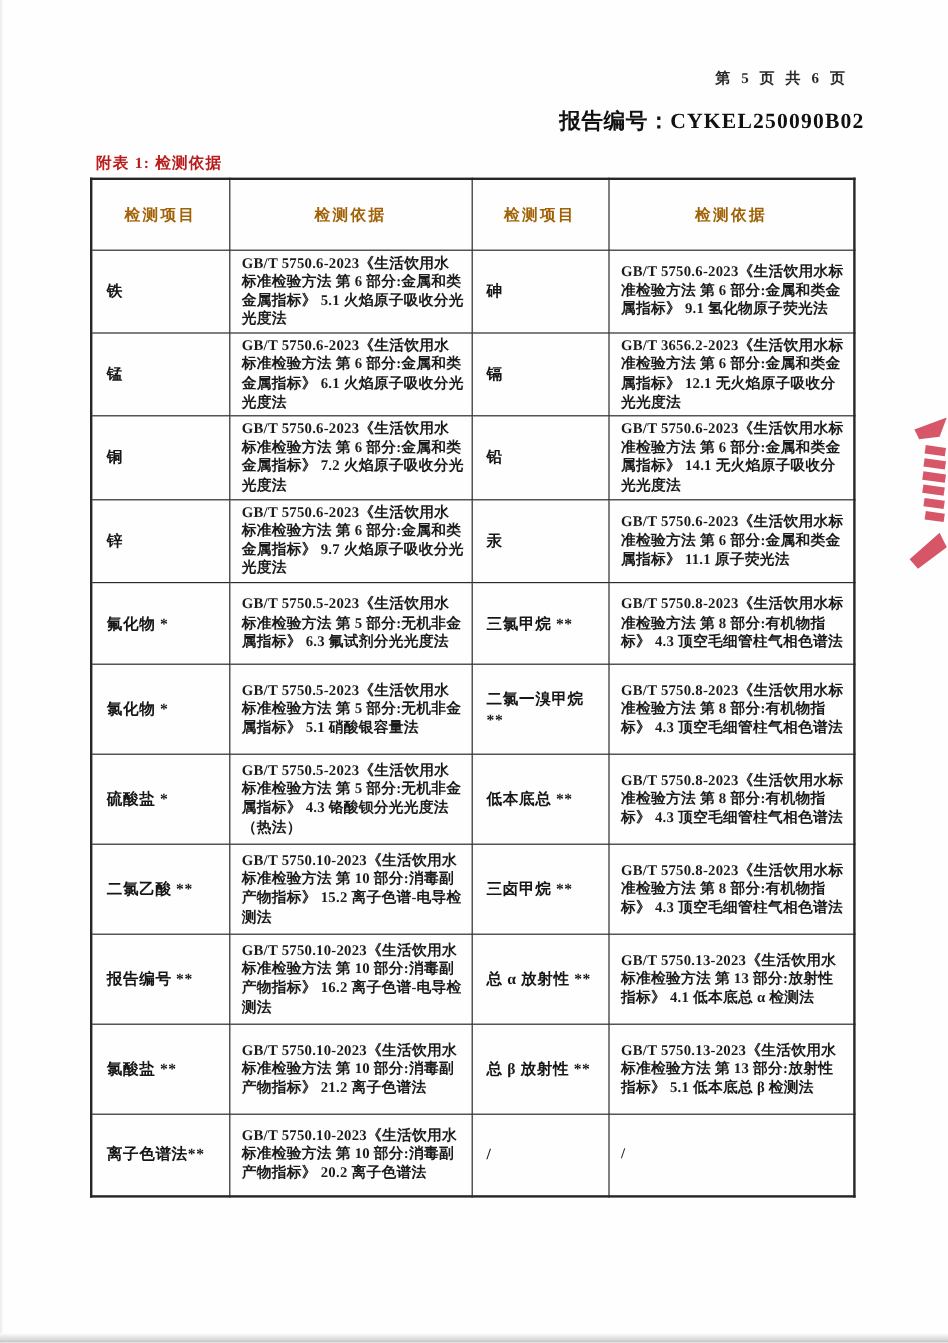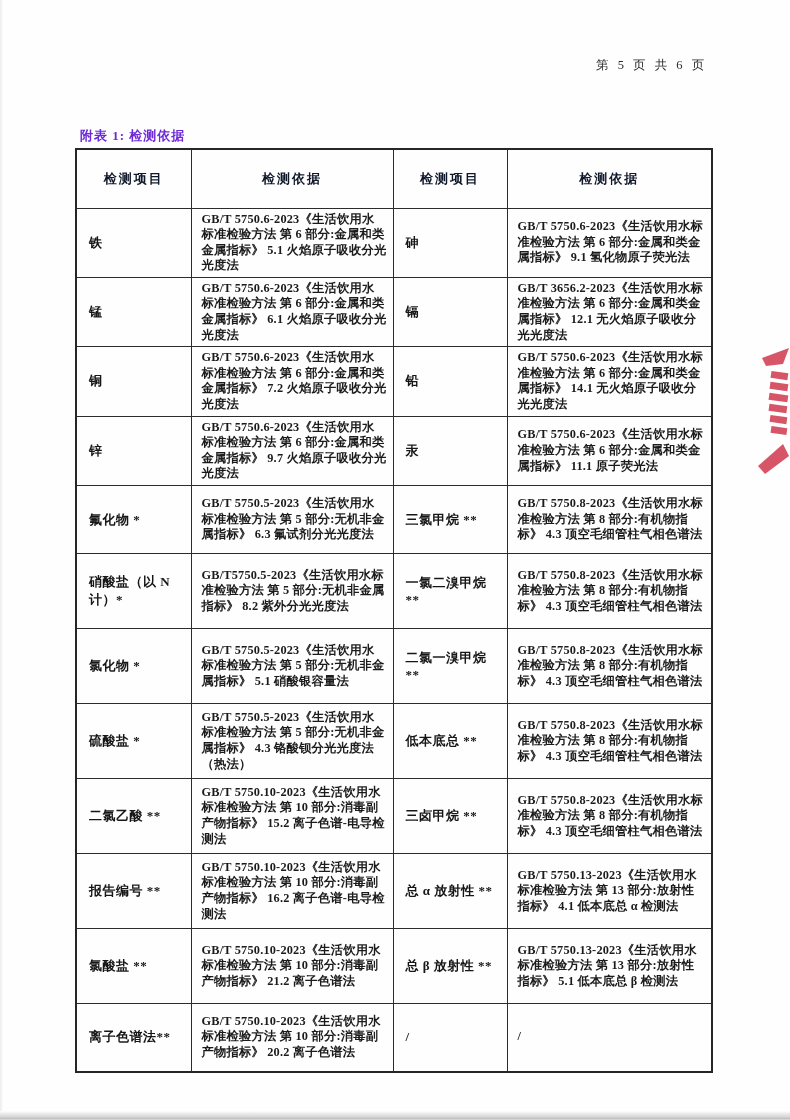--- a/index.html
+++ b/index.html
@@ -6,49 +6,49 @@
   .page {
     position:relative;
     width:790px; height:1119px;
     background:#fefefe;
     font-family:"Liberation Serif","DejaVu Serif",serif;
     color:#1d1d1d;
     overflow:hidden;
   }
   .page-info {
     position:absolute; top:57px; left:596px;
-    font-size:12.5px; letter-spacing:3px; font-weight:400;
+    font-size:12.5px; letter-spacing:3px; font-weight:700;
     color:#2a2a2a;
   }
   .report-no {
     position:absolute; top:89px; left:466px;
     font-size:18px; font-weight:bold; letter-spacing:0.5px;
     color:#111;
   }
   .report-no .num { letter-spacing:1px; }
   .caption {
     position:absolute; top:127px; left:80px;
     font-size:13px; font-weight:bold; letter-spacing:1px;
-    color:#6d28d9;
+    color:#b91c1c;
   }
   table.basis-table {
     position:absolute; left:75px; top:148px;
     width:636px;
     border-collapse:collapse; table-layout:fixed;
     border:2px solid #262626;
   }
   .basis-table th, .basis-table td {
     border:1px solid #2b2b2b;
     vertical-align:middle;
     overflow:hidden;
   }
   .basis-table thead tr { height:59px; }
   .basis-table th {
     font-size:13px; font-weight:bold; letter-spacing:2px;
-    text-align:center; color:#0f172a;
+    text-align:center; color:#a16207;
   }
   .c-item {
     font-size:13px; font-weight:600;
     padding:3px 4px 3px 12px; text-align:left; color:#161616;
     letter-spacing:0.5px;
   }
   .c-basis {
     font-size:12.3px; font-weight:600; line-height:15.6px;
     padding:3px 6px 3px 10px; text-align:left; color:#1b1b1b;
     letter-spacing:0.2px;
@@ -70,20 +70,23 @@
     background:linear-gradient(to right, rgba(150,150,150,0.18), rgba(255,255,255,0));
   }
 </style>
 </head>
 <body>
 
 <div class="page">
 
   <div class="page-info">第 5 页 共 6 页</div>
 
+  <div class="report-no">
+    <span>报告编号：</span><span class="num">CYKEL250090B02</span>
+  </div>
 
   <div class="caption">附表 1: 检测依据</div>
 
   <table class="basis-table">
     <colgroup>
       <col style="width:115px">
         <col style="width:202px">
         <col style="width:114px">
         <col style="width:205px">
     </colgroup>
@@ -117,26 +120,20 @@
       <tr class="r-m">
         <td class="c-item">锌</td>
         <td class="c-basis">GB/T 5750.6-2023《生活饮用水标准检验方法 第 6 部分:金属和类金属指标》 9.7 火焰原子吸收分光光度法</td>
         <td class="c-item">汞</td>
         <td class="c-basis">GB/T 5750.6-2023《生活饮用水标准检验方法 第 6 部分:金属和类金属指标》 11.1 原子荧光法</td>
       </tr>
       <tr class="r-5">
         <td class="c-item">氟化物 *</td>
         <td class="c-basis">GB/T 5750.5-2023《生活饮用水标准检验方法 第 5 部分:无机非金属指标》 6.3 氟试剂分光光度法</td>
         <td class="c-item">三氯甲烷 **</td>
-        <td class="c-basis">GB/T 5750.8-2023《生活饮用水标准检验方法 第 8 部分:有机物指标》 4.3 顶空毛细管柱气相色谱法</td>
-      </tr>
-      <tr class="r-t">
-        <td class="c-item">硝酸盐（以 N 计）*</td>
-        <td class="c-basis">GB/T5750.5-2023《生活饮用水标准检验方法 第 5 部分:无机非金属指标》 8.2 紫外分光光度法</td>
-        <td class="c-item">一氯二溴甲烷 **</td>
         <td class="c-basis">GB/T 5750.8-2023《生活饮用水标准检验方法 第 8 部分:有机物指标》 4.3 顶空毛细管柱气相色谱法</td>
       </tr>
       <tr class="r-t">
         <td class="c-item">氯化物 *</td>
         <td class="c-basis">GB/T 5750.5-2023《生活饮用水标准检验方法 第 5 部分:无机非金属指标》 5.1 硝酸银容量法</td>
         <td class="c-item">二氯一溴甲烷 **</td>
         <td class="c-basis">GB/T 5750.8-2023《生活饮用水标准检验方法 第 8 部分:有机物指标》 4.3 顶空毛细管柱气相色谱法</td>
       </tr>
       <tr class="r-t">
         <td class="c-item">硫酸盐 *</td>

